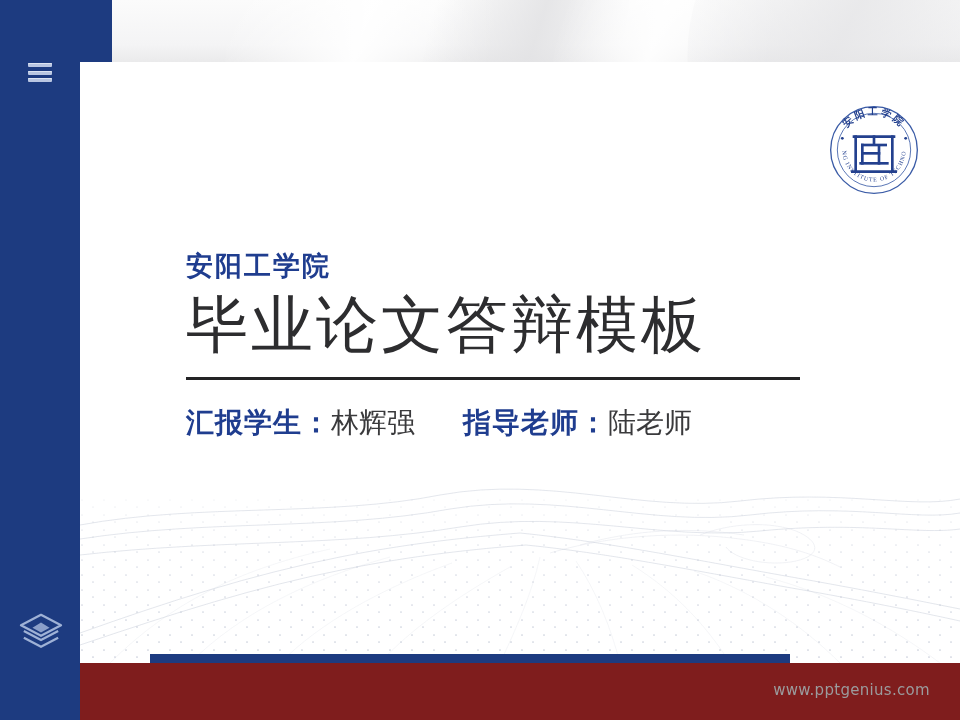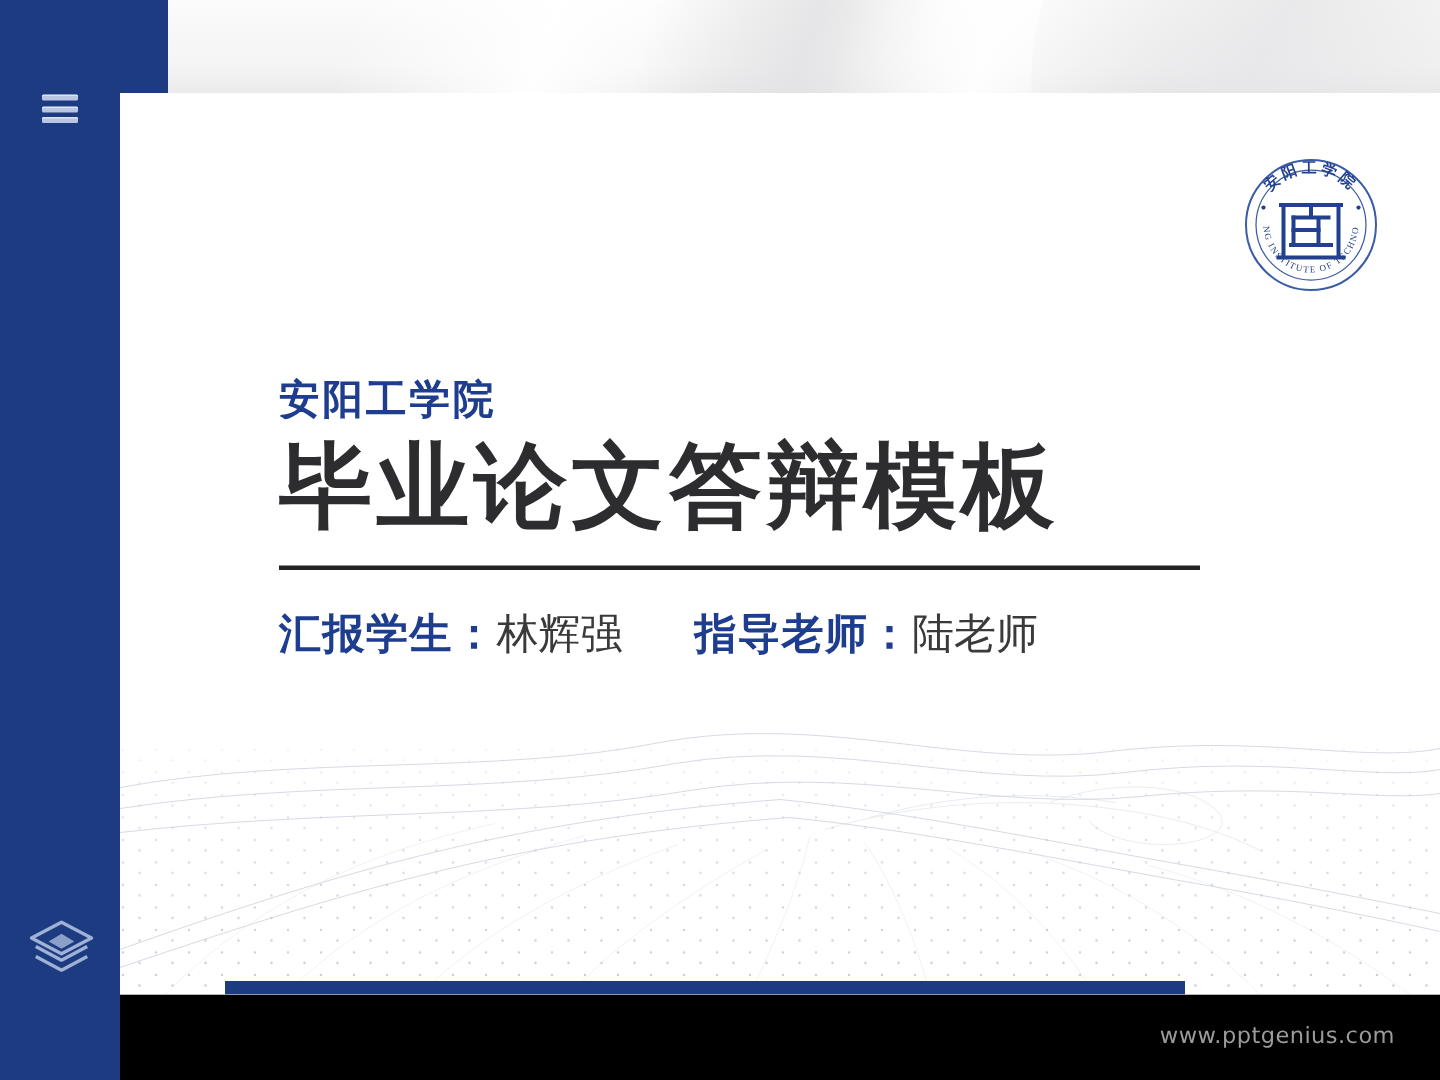--- a/index.html
+++ b/index.html
@@ -23,21 +23,21 @@
           border-radius:50%/60%;transform:rotate(18deg);}
   .sw1{left:230px;background:linear-gradient(90deg,rgba(255,255,255,0) 0%,rgba(255,255,255,.95) 50%,rgba(255,255,255,0) 100%);}
   .sw2{left:430px;width:190px;background:linear-gradient(90deg,rgba(218,218,220,.0) 0%,rgba(226,226,228,.85) 55%,rgba(255,255,255,0) 100%);}
   .sw3{left:560px;width:210px;background:linear-gradient(90deg,rgba(255,255,255,0) 0%,rgba(255,255,255,.9) 45%,rgba(236,236,238,0) 100%);}
   .sw4{left:690px;width:300px;background:linear-gradient(100deg,rgba(222,222,224,0) 0%,rgba(229,229,231,.8) 50%,rgba(255,255,255,0) 100%);}
   .header-rule{position:absolute;left:80px;bottom:0;width:880px;height:1px;background:#dcdcdd;}
 
   
   .footer-band{
     position:absolute;left:80px;bottom:0;width:880px;height:57px;
-    background:#000000;border-top:1px solid #e2e2e3;
+    background:#7f1d1d;border-top:1px solid #e2e2e3;
   }
   .footer-url{
     position:absolute;right:30px;top:18px;
     font-size:15px;color:#9b9b9d;letter-spacing:.3px;
     font-family:"DejaVu Sans",sans-serif;
   }
 
   
   .rail{
     position:absolute;left:0;top:0;width:80px;height:720px;
@@ -70,21 +70,21 @@
   
   .seal{position:absolute;right:36px;top:38px;width:100px;height:100px;}
 
   
   .txt{position:absolute;left:106px;top:190px;width:640px;}
   .school{
     font-size:27px;font-weight:bold;color:#1f3d8f;letter-spacing:2px;
     line-height:1.1;margin:0 0 8px 0;
   }
   .maintitle{
-    font-size:62px;font-weight:bold;color:#2d2d2f;letter-spacing:3px;
+    font-size:62px;font-weight:normal;color:#2d2d2f;letter-spacing:3px;
     line-height:1.12;margin:0;white-space:nowrap;
   }
   .rule{margin-top:18px;width:614px;height:3px;background:#232325;}
   .people{margin-top:24px;font-size:28px;white-space:nowrap;}
   .people .lbl{color:#1f3d8f;font-weight:bold;letter-spacing:1px;}
   .people .val{color:#3a3a3c;}
   .people .gap{display:inline-block;width:48px;}
 
   
   .blue-bar{

